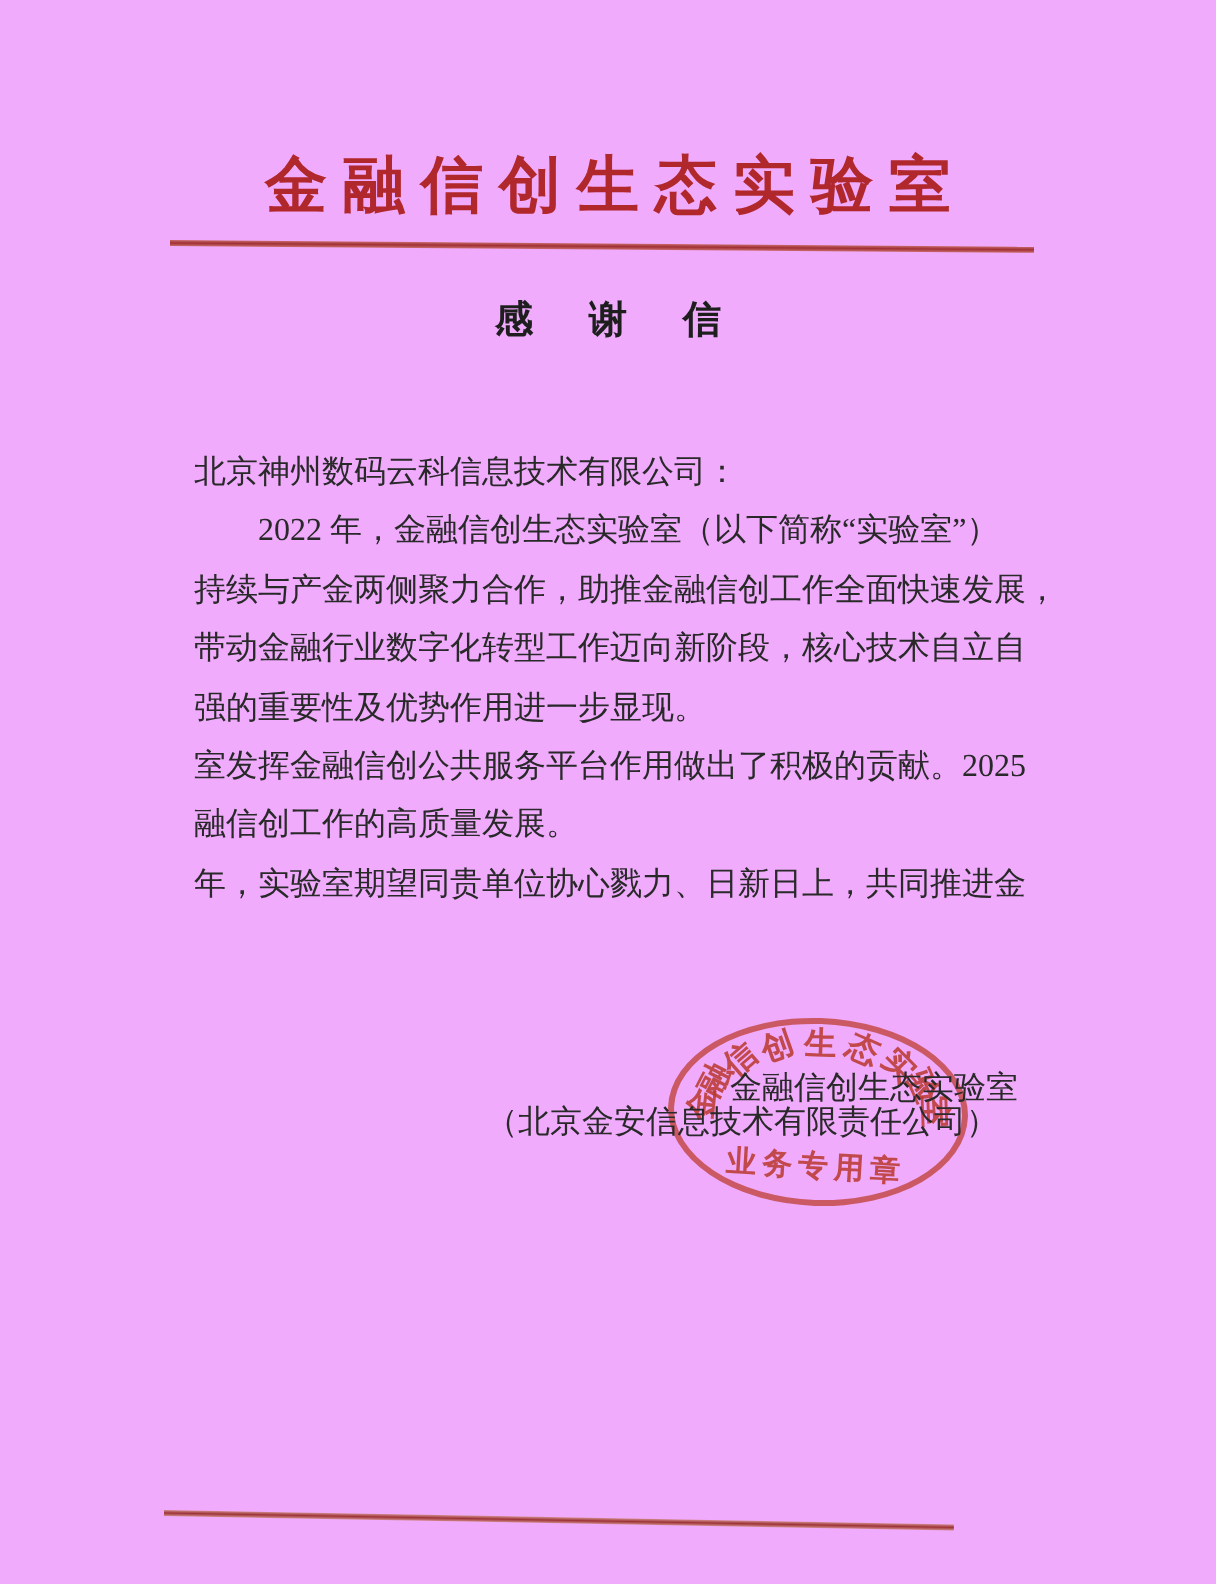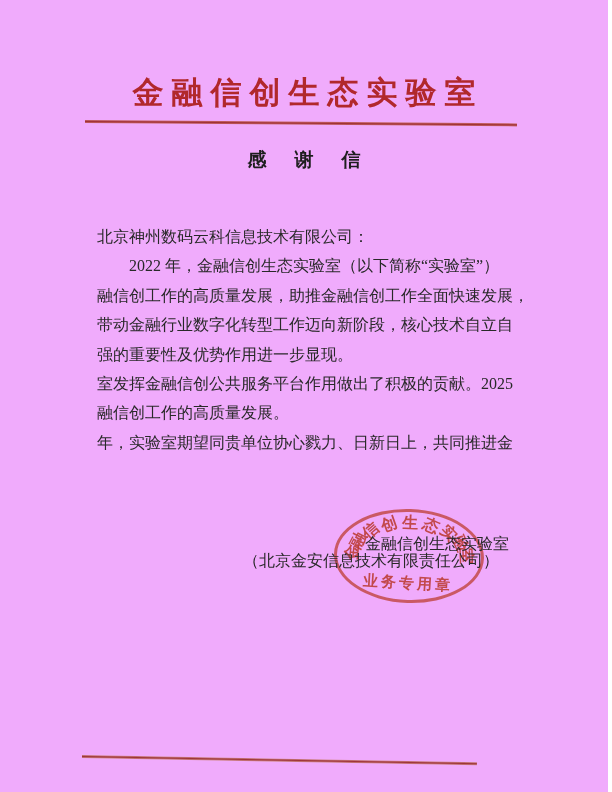--- a/index.html
+++ b/index.html
@@ -75,21 +75,21 @@
   <div class="letterhead-title">金融信创生态实验室</div>
   <div class="letterhead-rule"></div>
 
   <div class="letter-title">感谢信</div>
 
   <div class="letter-body">
     <div class="body-line">北京神州数码云科信息技术有限公司：</div>
 
     <div>
       <div class="body-line indent">2022 年，金融信创生态实验室（以下简称“实验室”）</div>
-      <div class="body-line">融信创工作的高质量发展，助推金融信创工作全面快速发展，</div>
+      <div class="body-line">持续与产金两侧聚力合作，助推金融信创工作全面快速发展，</div>
       <div class="body-line">带动金融行业数字化转型工作迈向新阶段，核心技术自立自</div>
       <div class="body-line">强的重要性及优势作用进一步显现。</div>
     </div>
 
     <div>
       <div class="body-line">室发挥金融信创公共服务平台作用做出了积极的贡献。2025</div>
       <div class="body-line">融信创工作的高质量发展。</div>
       <div class="body-line">年，实验室期望同贵单位协心戮力、日新日上，共同推进金</div>
     </div>
   </div>

